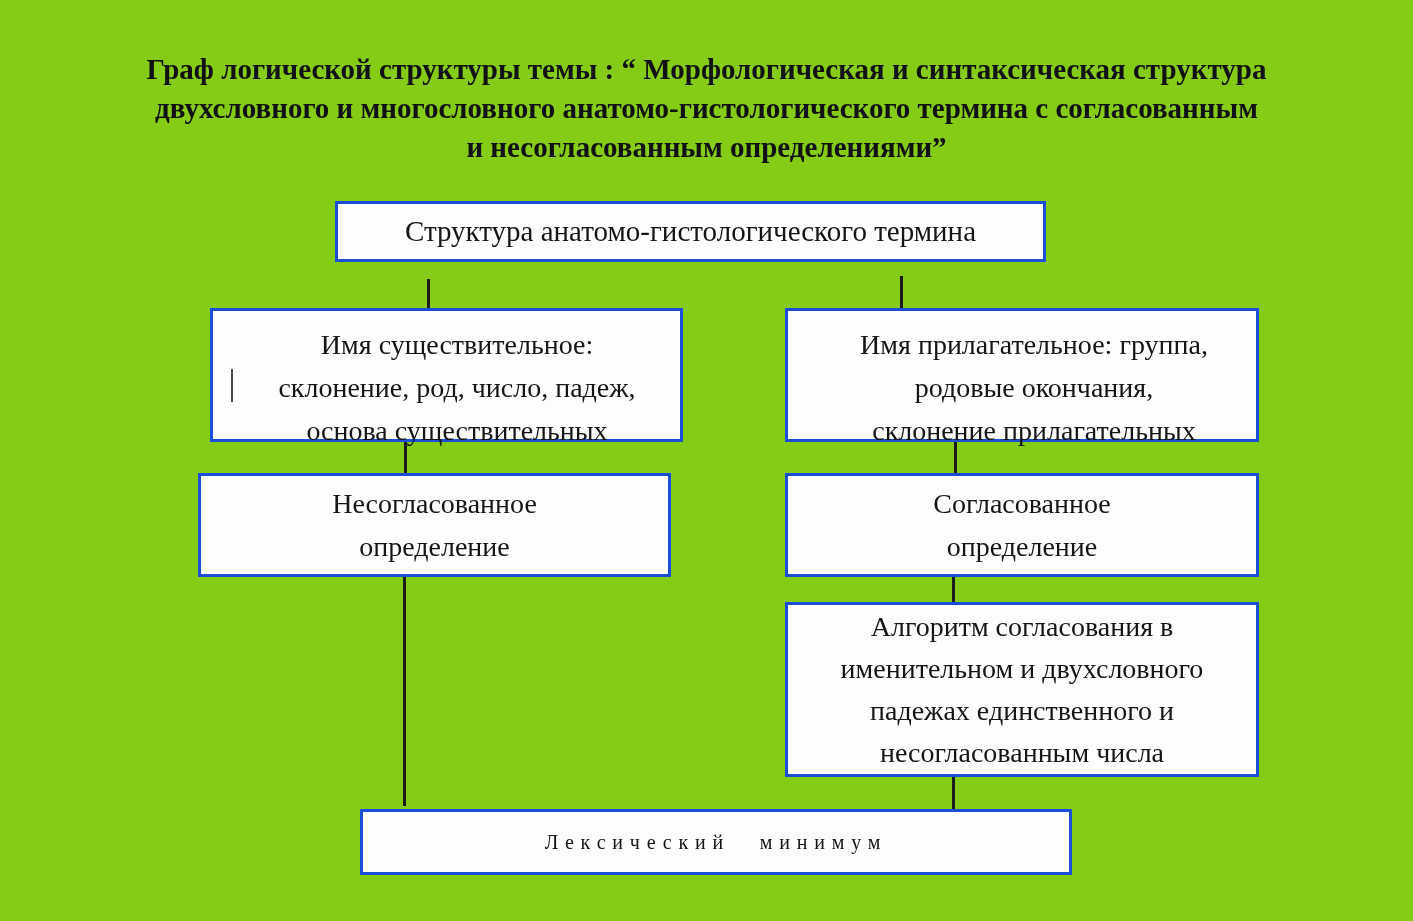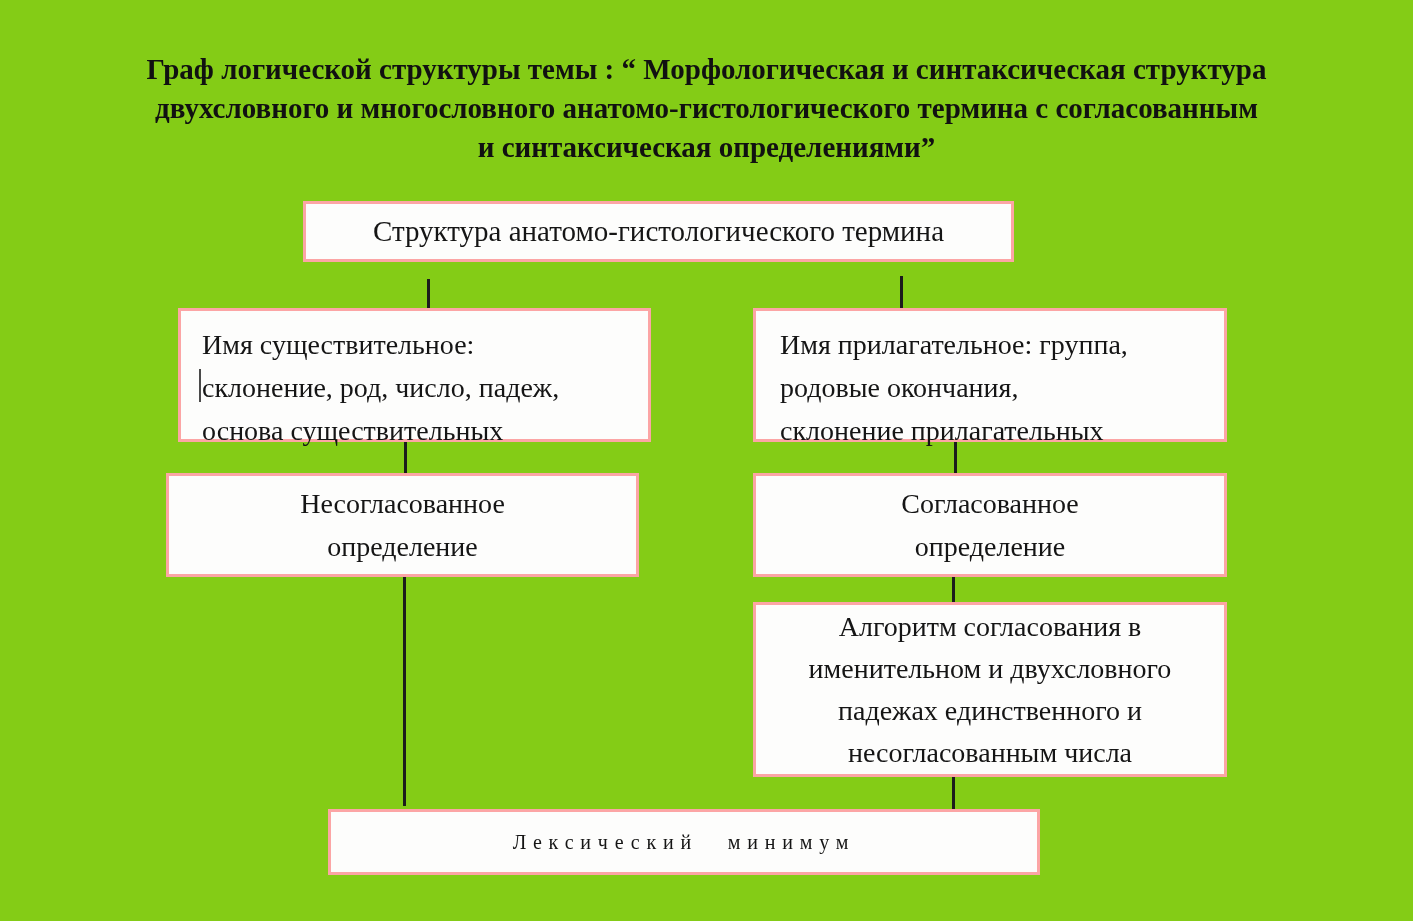--- a/index.html
+++ b/index.html
@@ -20,36 +20,37 @@
     left: 0; right: 0; top: 50px;
     text-align: center;
     font-weight: bold;
     font-size: 29px;
     line-height: 39px;
     color: #111;
   }
   .box {
     position: absolute;
     box-sizing: border-box;
-    border: 3px solid #fca5a5;
+    border: 3px solid #1d4ed8;
     background: #fdfdfc;
     font-size: 28px;
     line-height: 43px;
     color: #151515;
+    margin-left: 32px;
   }
   .box.centered {
     display: flex;
     flex-direction: column;
     justify-content: center;
     align-items: center;
     text-align: center;
   }
   .box.left-text {
     padding: 12px 0 0 21px;
-    text-align: left;
+    text-align: center;
   }
   .vline {
     position: absolute;
     width: 3px;
     background: #1c1c1c;
   }
   
   #node-structure { left: 303px; top: 201px; width: 711px; height: 61px; font-size: 29px; }
   #node-noun      { left: 178px; top: 308px; width: 473px; height: 134px; }
   #node-adjective { left: 753px; top: 308px; width: 474px; height: 134px; padding-left: 24px; }
@@ -75,21 +76,21 @@
   }
 </style>
 </head>
 <body>
 
 <div id="page">
 
   <div id="doc-title">
     <div>Граф логической структуры темы : “ Морфологическая и синтаксическая структура</div>
     <div>двухсловного и многословного анатомо-гистологического термина с согласованным</div>
-    <div>и синтаксическая определениями”</div>
+    <div>и несогласованным определениями”</div>
   </div>
 
   <div id="node-structure" class="box centered">
     <div>Структура анатомо-гистологического термина</div>
   </div>
 
   <div id="conn-top-left" class="vline"></div>
   <div id="conn-top-right" class="vline"></div>
 
   <div id="node-noun" class="box left-text">

